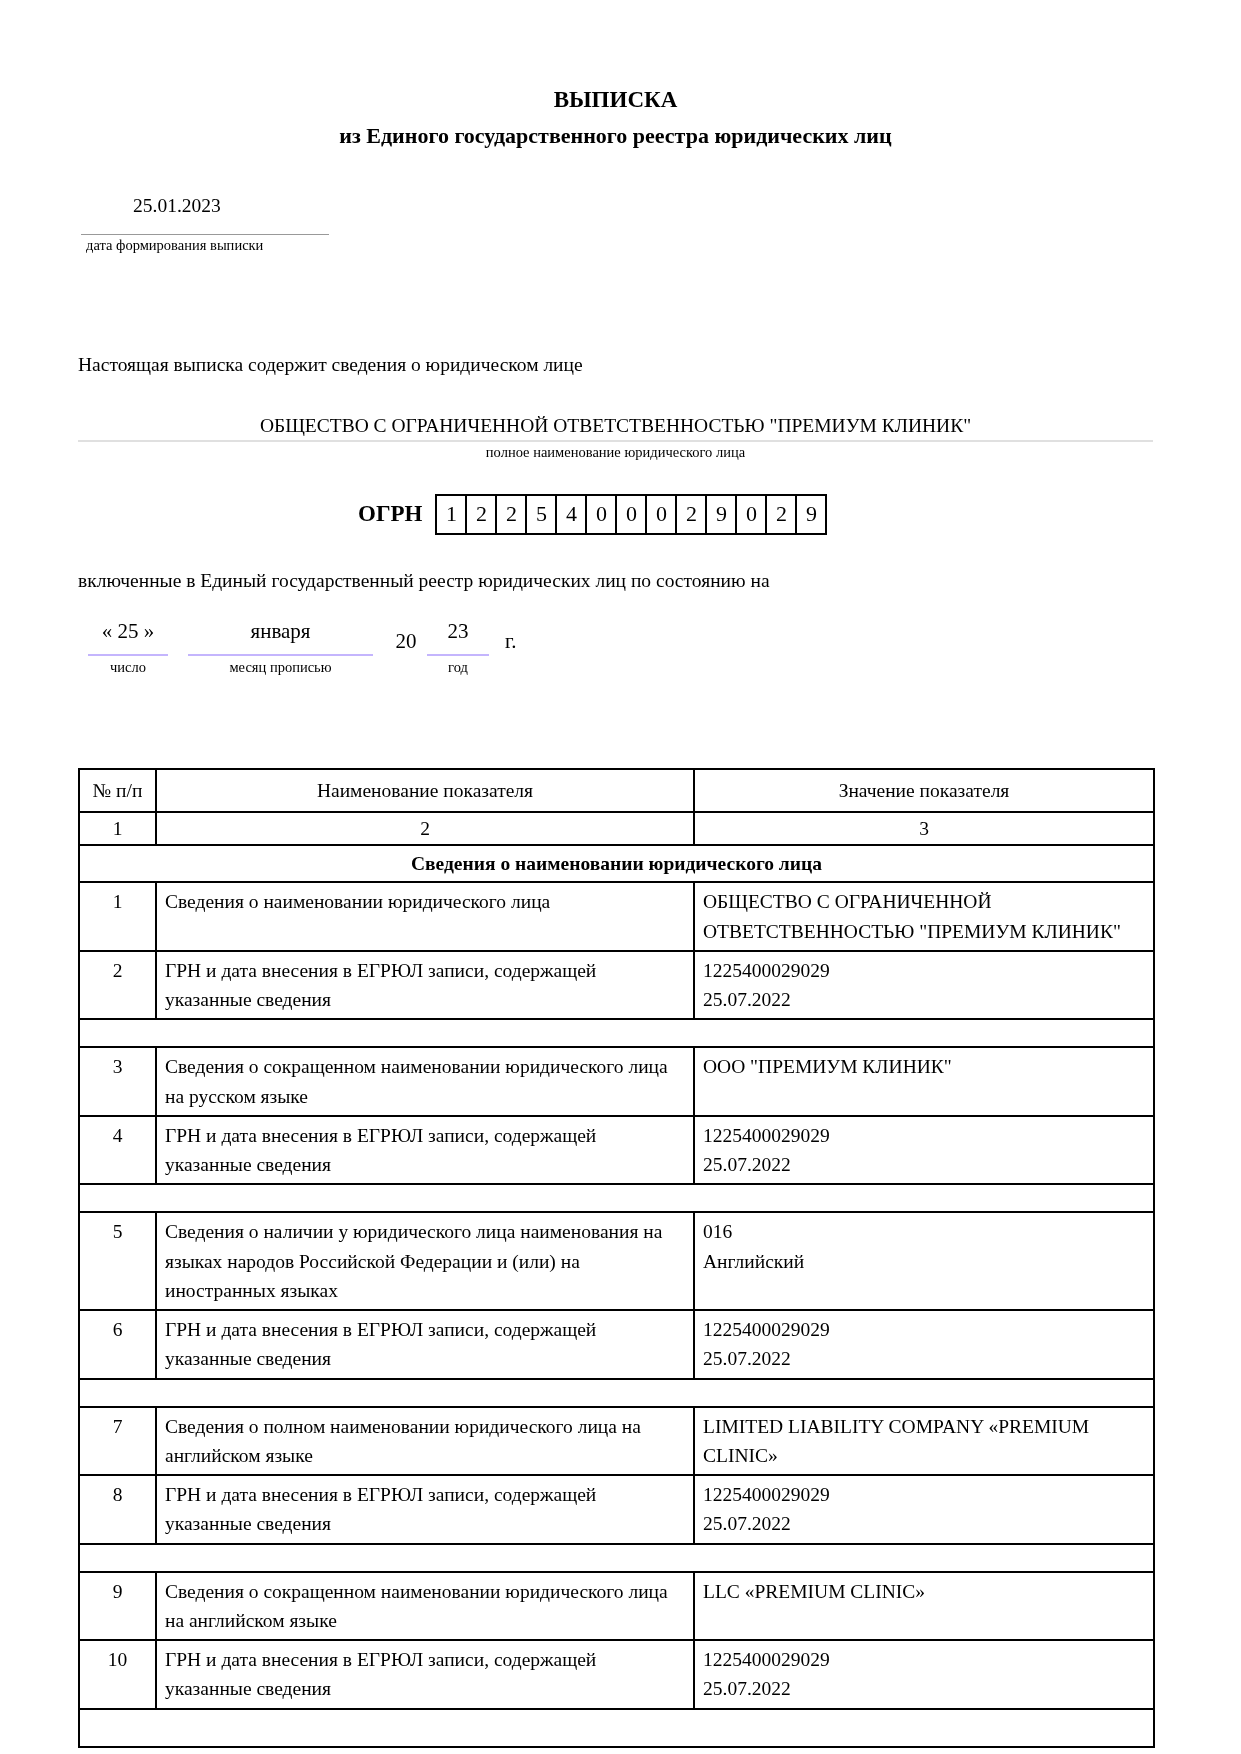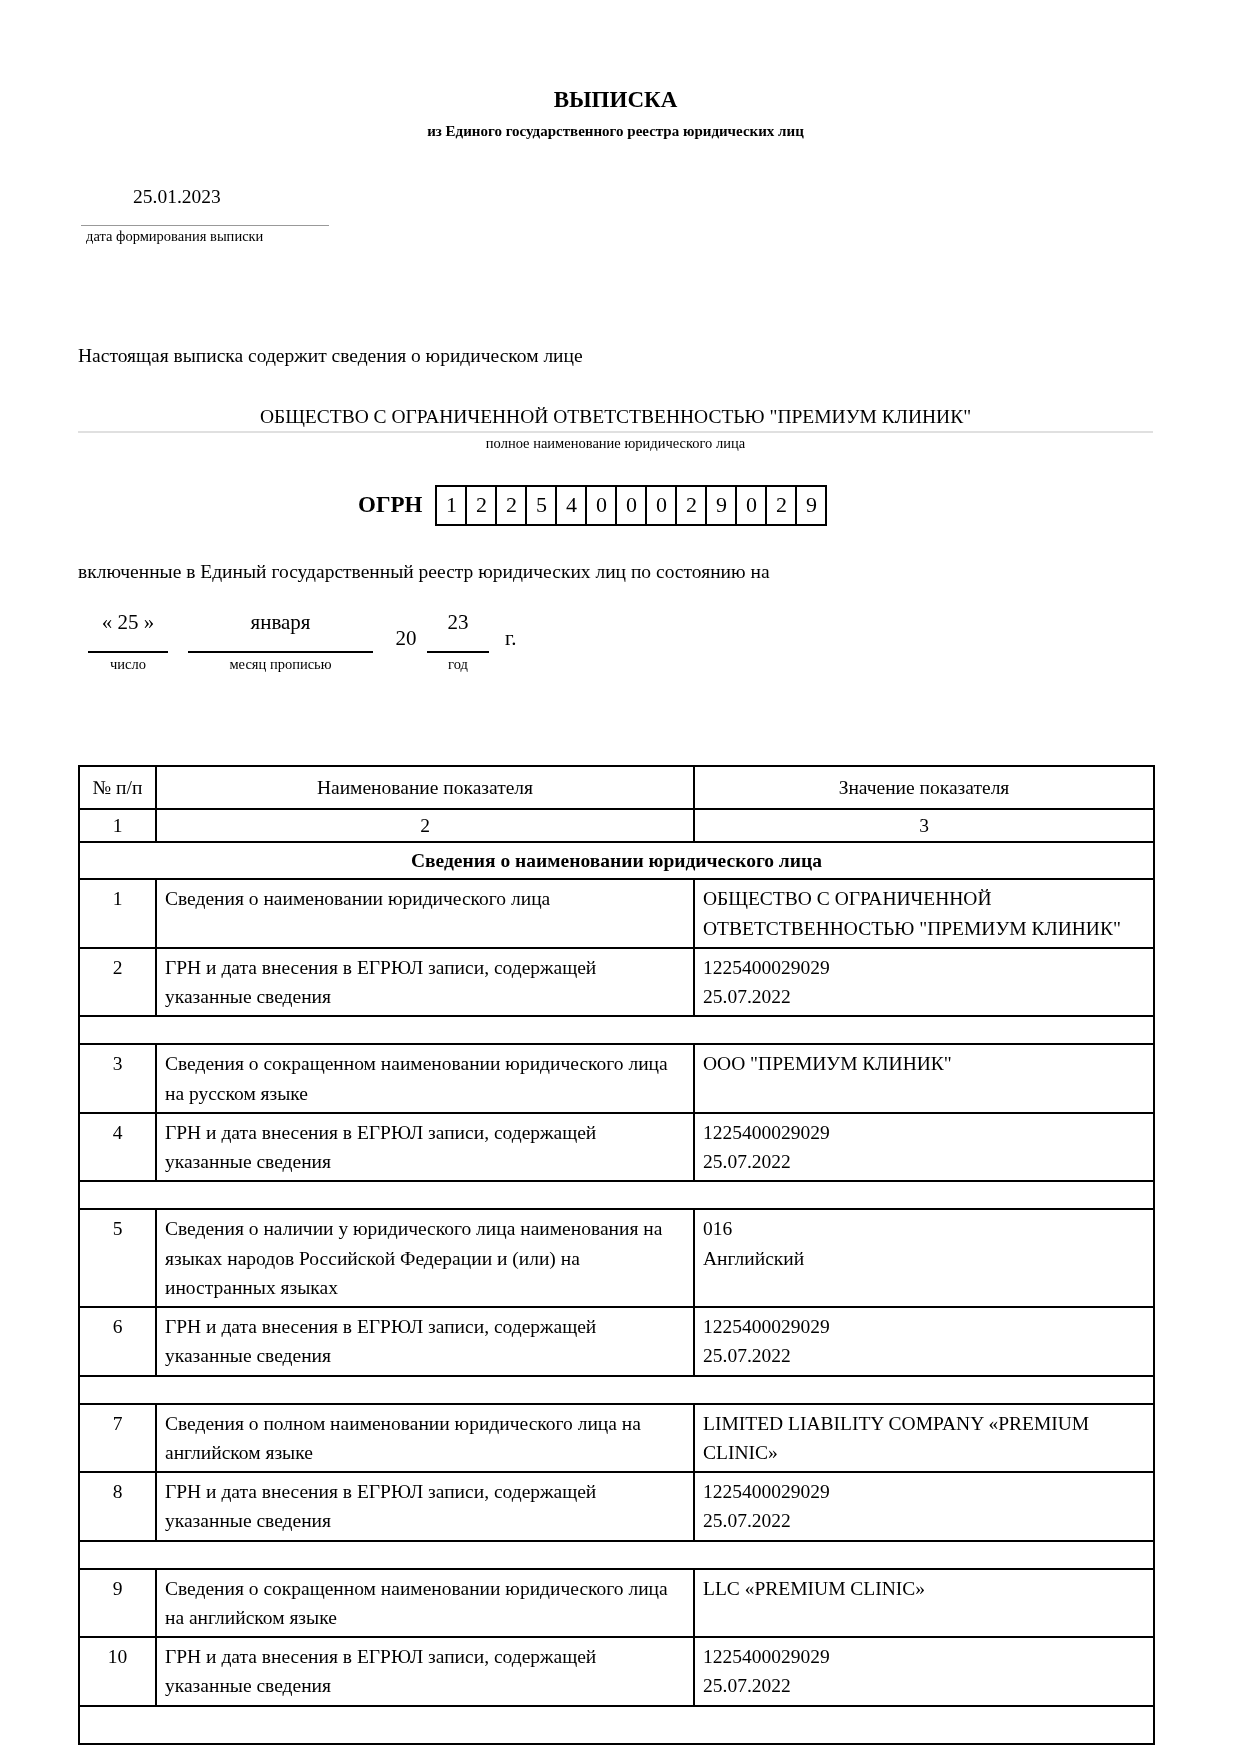--- a/index.html
+++ b/index.html
@@ -9,21 +9,21 @@
     color:#000;
   }
   .page{
     box-sizing:border-box;
     width:1241px;height:1504px;
     padding:86px 88px 0 78px;
     position:relative;
   }
   
   .doc-title{font-size:23px;font-weight:bold;text-align:center;line-height:1.2;}
-  .doc-subtitle{font-size:15px;font-weight:bold;text-align:center;margin-top:9px;}
+  .doc-subtitle{font-size:22px;font-weight:bold;text-align:center;margin-top:9px;}
   
   .formation-date{font-size:19.5px;margin-top:46px;margin-left:55px;}
   .formation-rule{width:248px;border-top:1px solid #999;margin-top:17px;margin-left:3px;}
   .formation-label{font-size:14.5px;margin-top:2px;margin-left:8px;}
   
   .intro-line{font-size:19.5px;margin-top:100px;}
   .company-name{font-size:19.5px;text-align:center;margin-top:39px;}
   .company-rule{border-top:2px solid #e0e0e0;margin-top:3px;}
   .company-label{font-size:14.5px;text-align:center;margin-top:2px;}
   
@@ -32,21 +32,21 @@
   .ogrn-boxes{display:flex;}
   .ogrn-cell{
     width:28px;height:37px;border:2px solid #000;margin-left:-2px;
     display:flex;align-items:center;justify-content:center;
     font-size:22px;background:#fff;
   }
   .ogrn-cell:first-child{margin-left:0;}
   
   .state-line{font-size:19.5px;margin-top:35px;}
   .asof-line{margin-top:27px;font-size:21px;display:flex;align-items:flex-end;}
-  .blank{border-bottom:2px solid #000000;text-align:center;padding-bottom:16px;}
+  .blank{border-bottom:2px solid #c4b5fd;text-align:center;padding-bottom:10px;}
   .blank.day{width:80px;margin-left:10px;}
   .blank.month{width:185px;margin-left:20px;}
   .century{width:42px;text-align:center;margin-left:12px;padding-bottom:2px;}
   .blank.year{width:62px;margin-left:0;}
   .suffix{margin-left:16px;padding-bottom:2px;}
   .asof-labels{display:flex;font-size:14.5px;margin-top:3px;}
   .asof-labels .lab-day{width:80px;margin-left:10px;text-align:center;}
   .asof-labels .lab-month{width:185px;margin-left:20px;text-align:center;}
   .asof-labels .lab-year{width:62px;margin-left:54px;text-align:center;}
   

